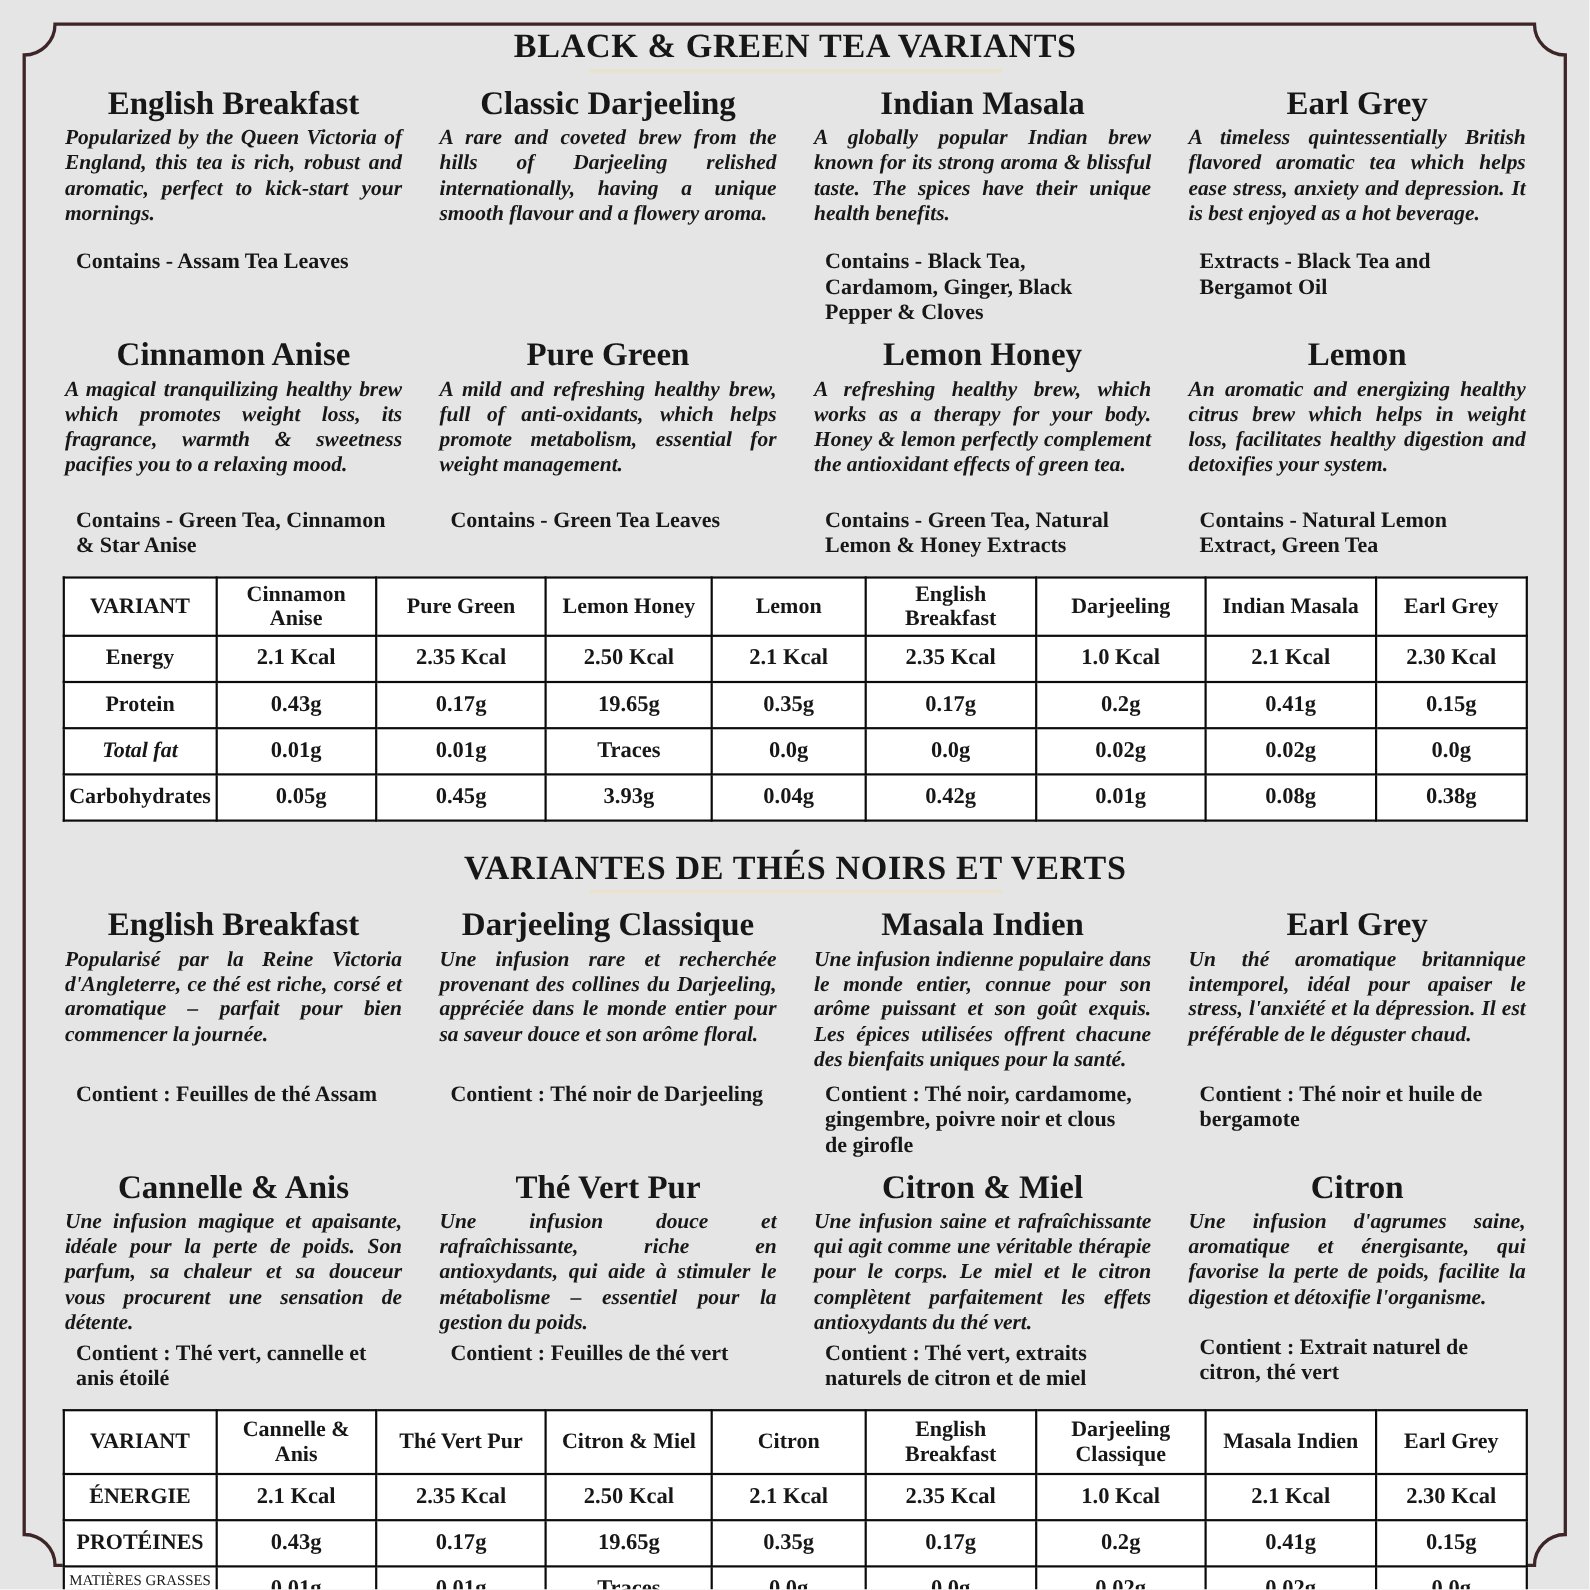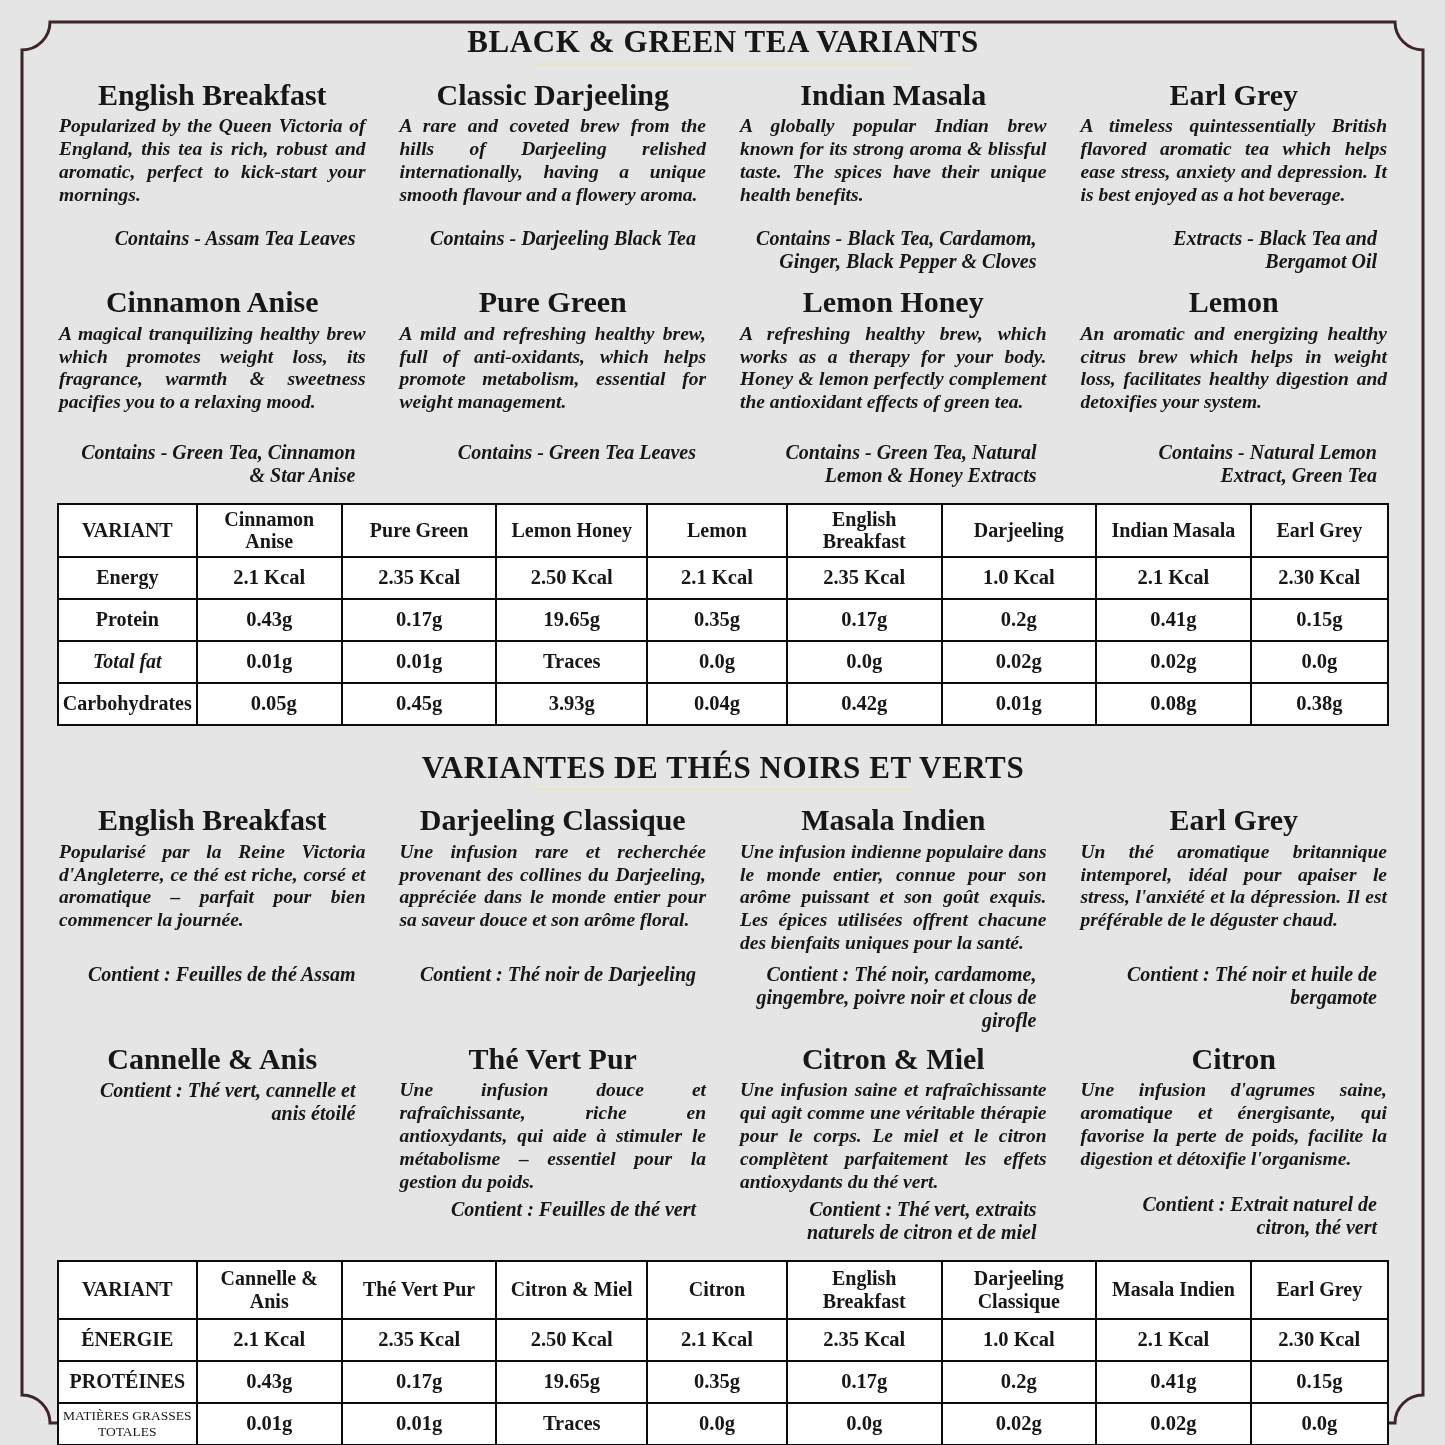--- a/index.html
+++ b/index.html
@@ -10,22 +10,22 @@
   }
   .frame{position:absolute;left:0;top:0;width:1445px;height:1445px;pointer-events:none;}
   .content{position:absolute;left:57px;top:24px;width:1332px;}
   .title{margin:0;text-align:center;font-size:31px;font-weight:700;letter-spacing:.6px;line-height:1.15;}
   .rule{width:375px;height:3px;margin:3px auto 0;background:#e9e3cb;}
   .grid{display:grid;grid-template-columns:repeat(4,1fr);column-gap:30px;row-gap:10px;margin-top:12px;}
   .card{display:flex;flex-direction:column;}
   .tname{margin:0;text-align:center;font-size:30px;font-weight:700;line-height:1.12;}
   .desc{margin:4px 2px 0;font-size:19.5px;font-weight:700;font-style:italic;
         text-align:justify;line-height:1.17;}
-  .contains{margin:4px 0 0;padding:0 12px;min-height:48px;text-align:right;
-        font-size:20px;font-weight:700;font-style:italic;line-height:1.15;}
+  .contains{margin:4px 0 0;padding:0 12px;min-height:48px;text-align:left;
+        font-size:20px;font-weight:700;line-height:1.15;}
   #sec-en .card:nth-child(-n+4) .desc{min-height:108px;}
   #sec-en .card:nth-child(n+5)  .desc{min-height:114px;}
   #sec-fr .card:nth-child(-n+4) .desc{min-height:118px;}
   #sec-fr .card:nth-child(n+5)  .desc{min-height:110px;}
   #sec-fr{margin-top:24px;}
   .tbl{width:100%;border-collapse:collapse;table-layout:fixed;margin-top:14px;background:#ffffff;}
   .tbl th,.tbl td{border:2.5px solid #0b0b0b;text-align:center;vertical-align:middle;padding:3px 3px;}
   .tbl th{font-size:20px;font-weight:700;line-height:1.12;}
   .tbl td{font-size:20.5px;font-weight:700;height:34px;}
   .tbl td.lab{font-size:20px;}
@@ -50,21 +50,20 @@
 
       <div class="grid">
         <article class="card">
           <h2 class="tname">English Breakfast</h2>
           <p class="desc">Popularized by the Queen Victoria of England, this tea is rich, robust and aromatic, perfect to kick-start your mornings.</p>
           <p class="contains">Contains - Assam Tea Leaves</p>
         </article>
         <article class="card">
           <h2 class="tname">Classic Darjeeling</h2>
           <p class="desc">A rare and coveted brew from the hills of Darjeeling relished internationally, having a unique smooth flavour and a flowery aroma.</p>
-          <p class="contains">Contains - Darjeeling Black Tea</p>
         </article>
         <article class="card">
           <h2 class="tname">Indian Masala</h2>
           <p class="desc">A globally popular Indian brew known for its strong aroma &amp; blissful taste. The spices have their unique health benefits.</p>
           <p class="contains">Contains - Black Tea, Cardamom, Ginger, Black Pepper &amp; Cloves</p>
         </article>
         <article class="card">
           <h2 class="tname">Earl Grey</h2>
           <p class="desc">A timeless quintessentially British flavored aromatic tea which helps ease stress, anxiety and depression. It is best enjoyed as a hot beverage.</p>
           <p class="contains">Extracts - Black Tea and Bergamot Oil</p>
@@ -185,20 +184,21 @@
           <p class="desc">Une infusion indienne populaire dans le monde entier, connue pour son arôme puissant et son goût exquis. Les épices utilisées offrent chacune des bienfaits uniques pour la santé.</p>
           <p class="contains">Contient : Thé noir, cardamome, gingembre, poivre noir et clous de girofle</p>
         </article>
         <article class="card">
           <h2 class="tname">Earl Grey</h2>
           <p class="desc">Un thé aromatique britannique intemporel, idéal pour apaiser le stress, l'anxiété et la dépression. Il est préférable de le déguster chaud.</p>
           <p class="contains">Contient : Thé noir et huile de bergamote</p>
         </article>
         <article class="card">
           <h2 class="tname">Cannelle &amp; Anis</h2>
+          <p class="desc">Une infusion magique et apaisante, idéale pour la perte de poids. Son parfum, sa chaleur et sa douceur vous procurent une sensation de détente.</p>
           <p class="contains">Contient : Thé vert, cannelle et anis étoilé</p>
         </article>
         <article class="card">
           <h2 class="tname">Thé Vert Pur</h2>
           <p class="desc">Une infusion douce et rafraîchissante, riche en antioxydants, qui aide à stimuler le métabolisme – essentiel pour la gestion du poids.</p>
           <p class="contains">Contient : Feuilles de thé vert</p>
         </article>
         <article class="card">
           <h2 class="tname">Citron &amp; Miel</h2>
           <p class="desc">Une infusion saine et rafraîchissante qui agit comme une véritable thérapie pour le corps. Le miel et le citron complètent parfaitement les effets antioxydants du thé vert.</p>

